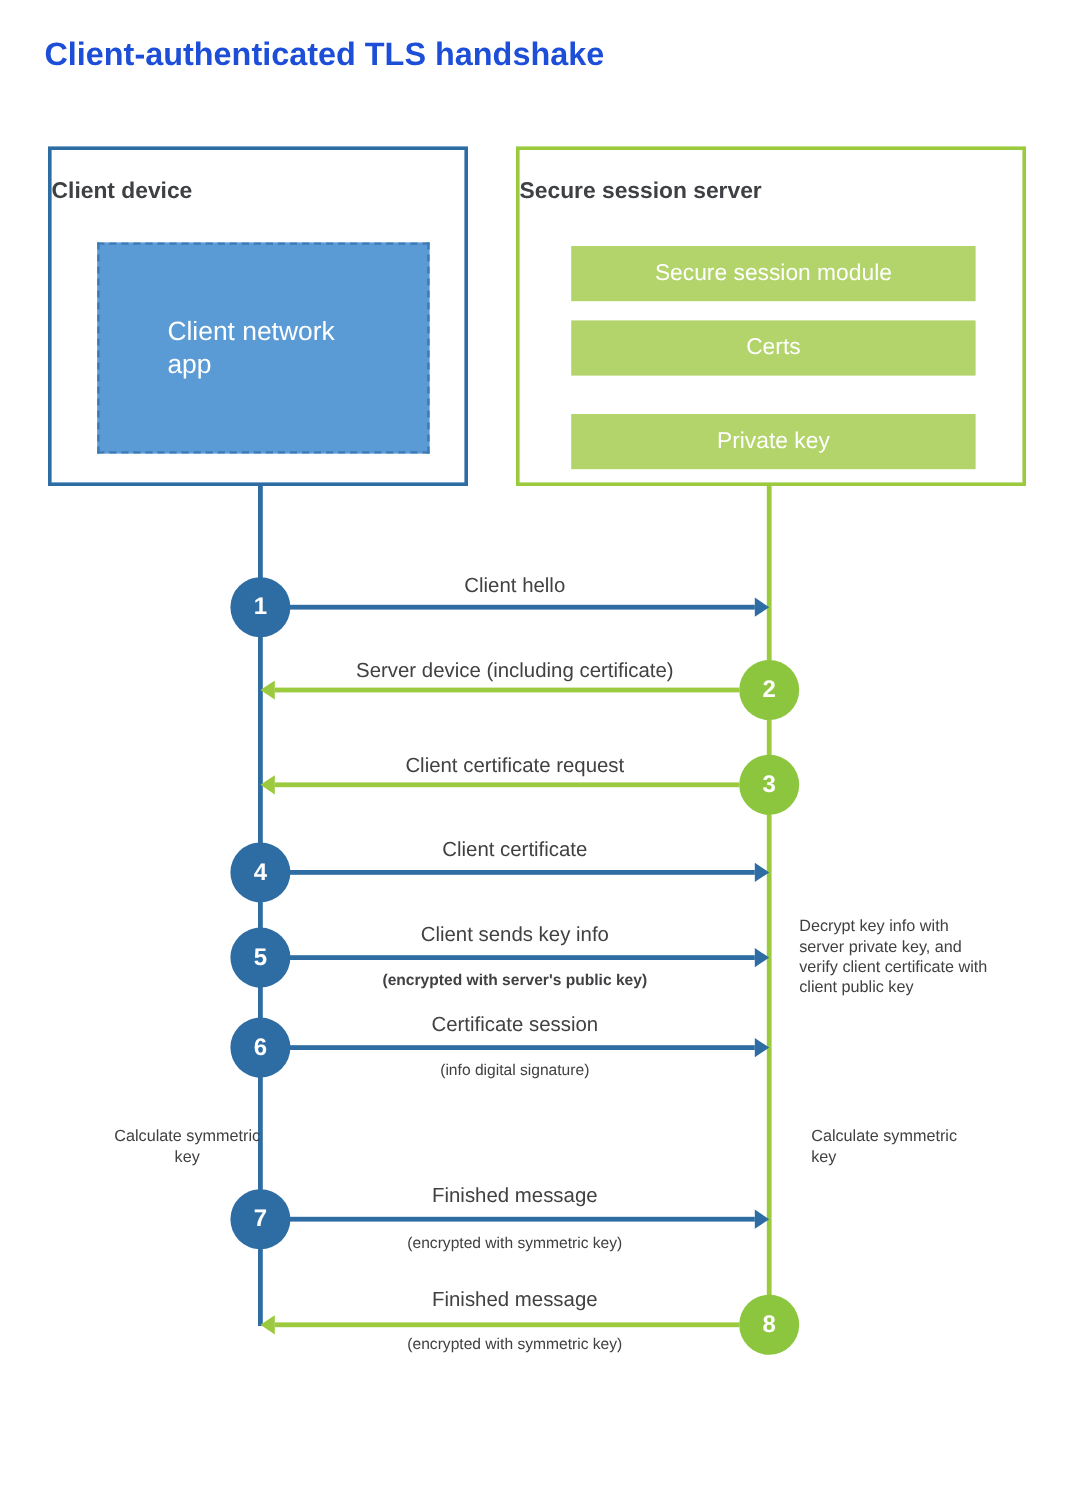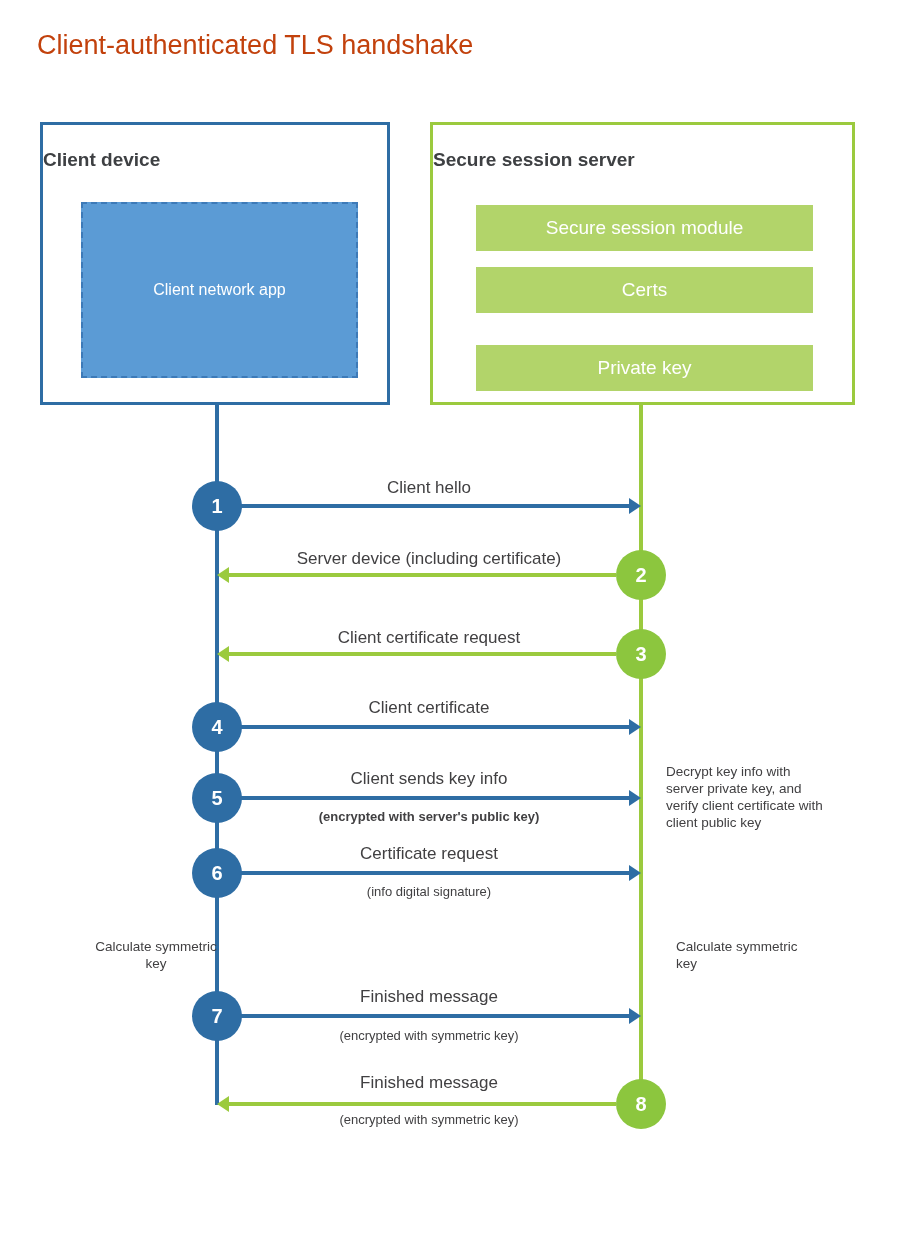--- a/index.html
+++ b/index.html
@@ -8,22 +8,22 @@
     width: 900px;
     height: 1256px;
     background: #ffffff;
     font-family: "Liberation Sans", sans-serif;
     overflow: hidden;
   }
   .page-title {
     position: absolute;
     left: 37px; top: 30px;
     font-size: 27px;
-    color: #c2410c;
-    font-weight: 400;
+    color: #1d4ed8;
+    font-weight: 700;
   }
   
   .device-box {
     position: absolute;
     background: #ffffff;
     box-sizing: border-box;
   }
   .client-box { left: 40px; top: 122px; width: 350px; height: 283px; border: 3px solid #2e6da4; }
   .server-box { left: 430px; top: 122px; width: 425px; height: 283px; border: 3px solid #9bca3e; }
   .box-title {
@@ -34,22 +34,22 @@
     font-weight: bold;
     color: #3e4043;
   }
   .client-app {
     position: absolute;
     left: 38px; top: 77px; width: 277px; height: 176px;
     background: #5b9bd5;
     border: 2px dashed #3d7ab8;
     box-sizing: border-box;
     display: flex; align-items: center; justify-content: center;
-    text-align: center;
-    color: #ffffff; font-size: 16px; line-height: 28px;
+    text-align: left;
+    color: #ffffff; font-size: 22px; line-height: 28px;
   }
   .client-app span { display: inline-block; max-width: 160px; }
   .server-bar {
     position: absolute;
     left: 43px; width: 337px; height: 46px;
     background: #b2d46a;
     color: #ffffff; font-size: 19px;
     display: flex; align-items: center; justify-content: center;
     text-align: center;
   }
@@ -141,21 +141,21 @@
   <div class="arrow blue right" style="top:725px;"></div>
   <div class="step-label" style="top:698px;">Client certificate</div>
 
   <div class="circle blue" style="top:773px;">5</div>
   <div class="arrow blue right" style="top:796px;"></div>
   <div class="step-label" style="top:769px;">Client sends key info</div>
   <div class="step-sub" style="top:809px;font-weight:bold;">(encrypted with server's public key)</div>
 
   <div class="circle blue" style="top:848px;">6</div>
   <div class="arrow blue right" style="top:871px;"></div>
-  <div class="step-label" style="top:844px;">Certificate request</div>
+  <div class="step-label" style="top:844px;">Certificate session</div>
   <div class="step-sub" style="top:884px;">(info digital signature)</div>
 
   <div class="circle blue" style="top:991px;">7</div>
   <div class="arrow blue right" style="top:1014px;"></div>
   <div class="step-label" style="top:987px;">Finished message</div>
   <div class="step-sub" style="top:1028px;">(encrypted with symmetric key)</div>
 
   <div class="circle green" style="top:1079px;">8</div>
   <div class="arrow green left" style="top:1102px;"></div>
   <div class="step-label" style="top:1073px;">Finished message</div>

